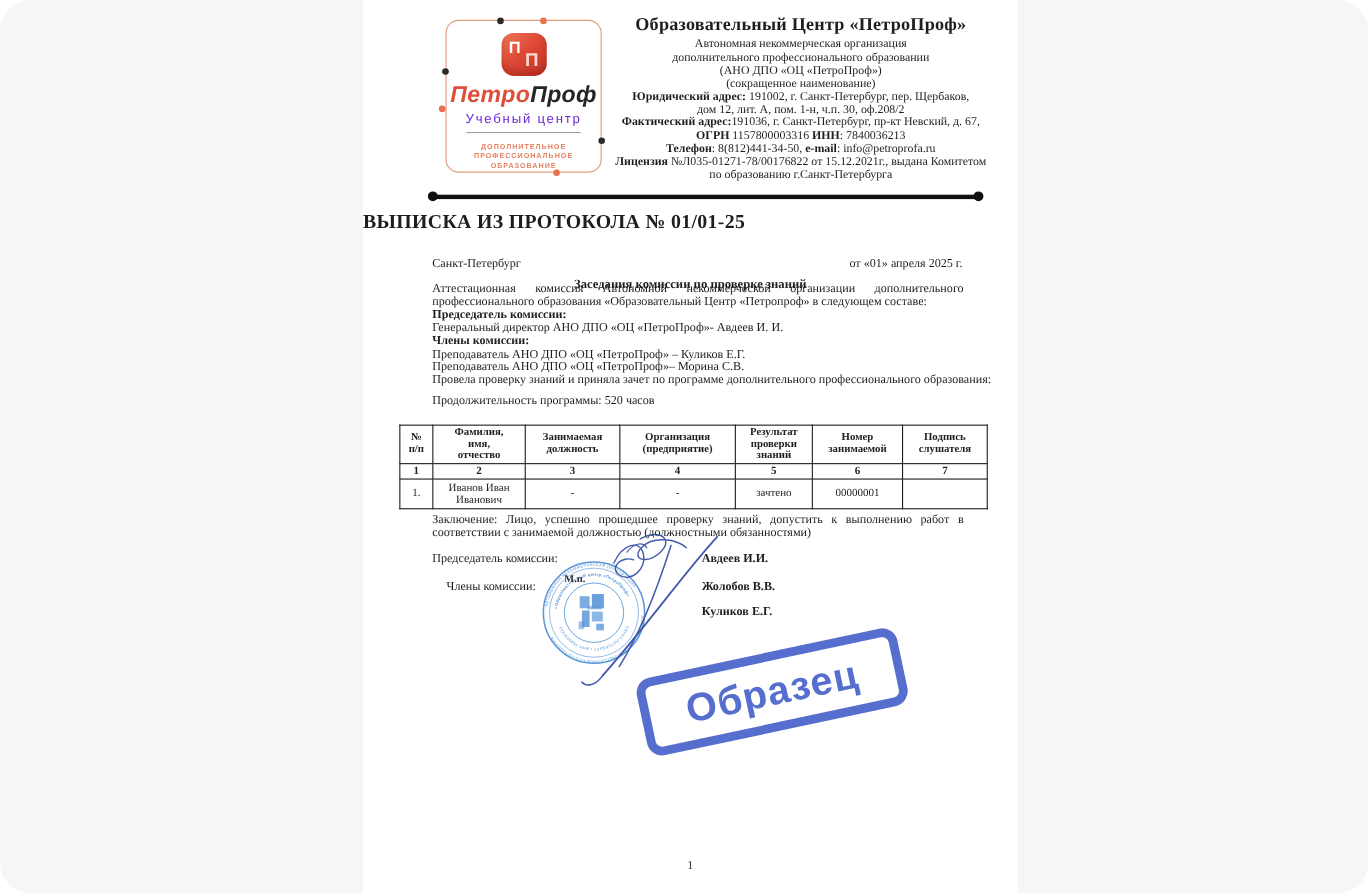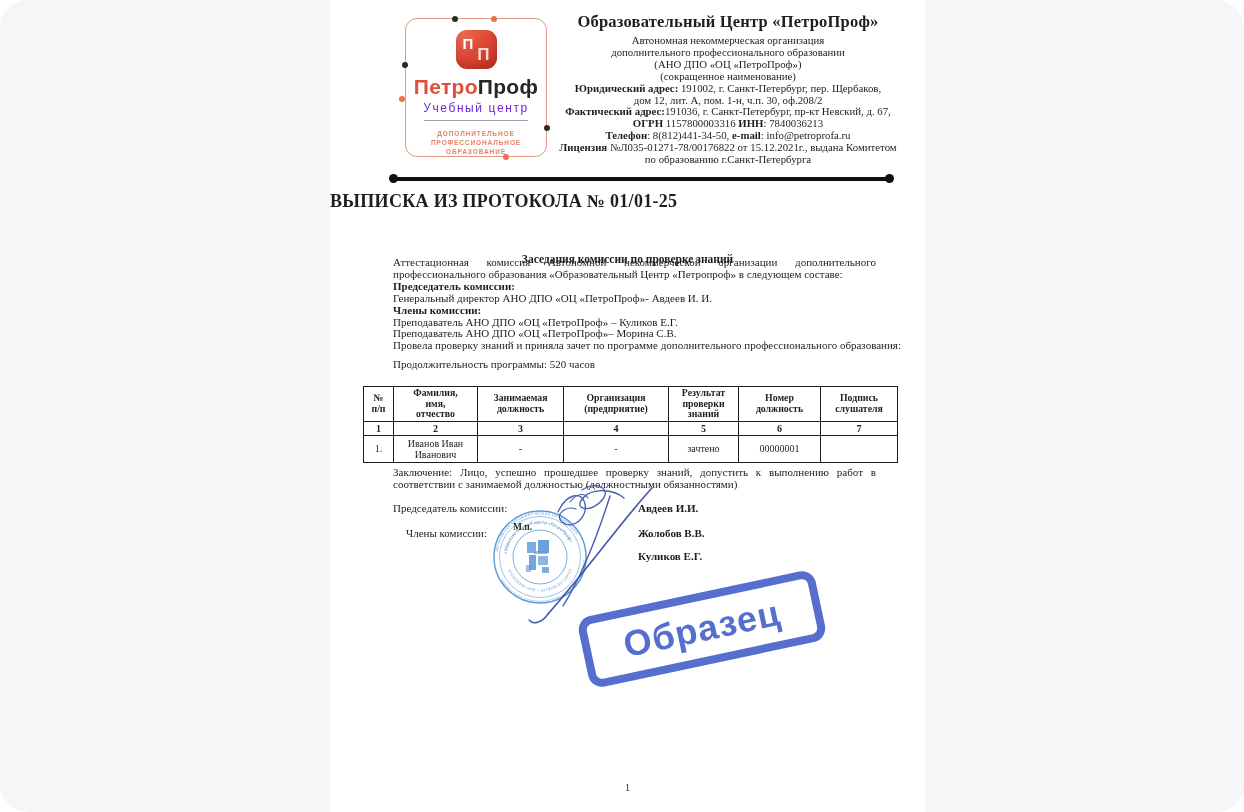--- a/index.html
+++ b/index.html
@@ -24,21 +24,21 @@
   .logo-dot { position: absolute; border-radius: 50%; width: 6px; height: 6px; }
   .ld-black { background: #2b2b2b; }
   .ld-orange { background: #e8724f; }
   .logo-icon {
     position: relative; margin-top: 11px; width: 41px; height: 41px;
     border-radius: 11px; background: linear-gradient(140deg, #ef7a5e 0%, #df4a36 45%, #c63426 100%);
     box-shadow: inset 0 -4px 8px rgba(120,20,10,.35);
   }
   .logo-icon .pp1 { position: absolute; left: 7px; top: 5px; color: #fff; font-weight: bold; font-size: 15px; }
   .logo-icon .pp2 { position: absolute; right: 7px; bottom: 4px; color: #ffd9cf; font-weight: bold; font-size: 17px; }
-  .logo-name { margin-top: 6px; font-size: 21px; font-weight: bold; letter-spacing: .3px; }
+  .logo-name { margin-top: 6px; font-size: 21px; font-weight: bold; letter-spacing: .3px; font-style: italic; }
   .logo-name .n1 { color: #df4e3a; }
   .logo-name .n2 { color: #262626; }
   .logo-sub { margin-top: 2px; font-size: 12px; color: #6d28d9; letter-spacing: 1.6px; }
   .logo-divider { margin-top: 5px; width: 104px; border-top: 1.5px solid #9aa0a6; }
   .logo-caps {
     margin-top: 8px; font-size: 6.5px; font-weight: bold; color: #e88063;
     letter-spacing: .9px; text-align: center; line-height: 9px; white-space: pre-line;
   }
 
   
@@ -133,20 +133,24 @@
       <div class="h-line">по образованию г.Санкт-Петербурга</div>
     </div>
 
     <div class="abs rule">
       <span class="end l"></span>
       <span class="end r"></span>
     </div>
 
     <div class="abs doc-title">ВЫПИСКА ИЗ ПРОТОКОЛА № 01/01-25</div>
     <div class="abs doc-subtitle">Заседания комиссии по проверке знаний</div>
+    <div class="abs place-date">
+      <span>Санкт-Петербург</span>
+      <span>от «01» апреля 2025 г.</span>
+    </div>
 
     <div class="abs body-block">
       <div class="jst">Аттестационная комиссия Автономной некоммерческой организации дополнительного профессионального образования «Образовательный Центр «Петропроф» в следующем составе:</div>
       <div class="b">Председатель комиссии:</div>
       <div class="nw">Генеральный директор АНО ДПО «ОЦ «ПетроПроф»- Авдеев И. И.</div>
       <div class="b">Члены комиссии:</div>
       <div class="nw">Преподаватель АНО ДПО «ОЦ «ПетроПроф» – Куликов Е.Г.</div>
       <div class="nw">Преподаватель АНО ДПО «ОЦ «ПетроПроф»– Морина С.В.</div>
       <div class="nw">Провела проверку знаний и приняла зачет по программе дополнительного профессионального образования:</div>
     </div>
@@ -171,21 +175,21 @@
 имя,
 отчество</th>
           <th>Занимаемая
 должность</th>
           <th>Организация
 (предприятие)</th>
           <th>Результат
 проверки
 знаний</th>
           <th>Номер
-должность</th>
+занимаемой</th>
           <th>Подпись
 слушателя</th>
         </tr>
         <tr class="nums">
           <td>1</td>
           <td>2</td>
           <td>3</td>
           <td>4</td>
           <td>5</td>
           <td>6</td>

